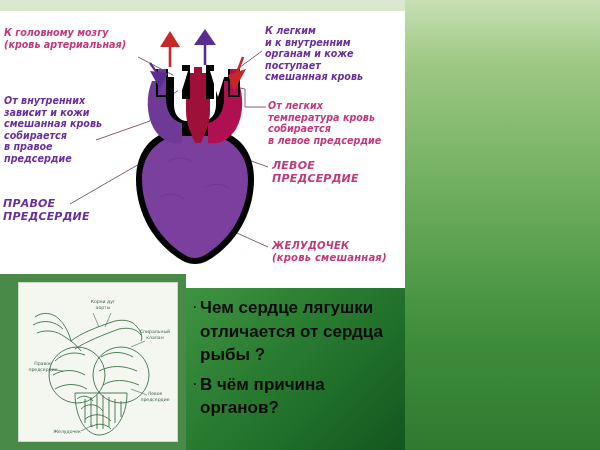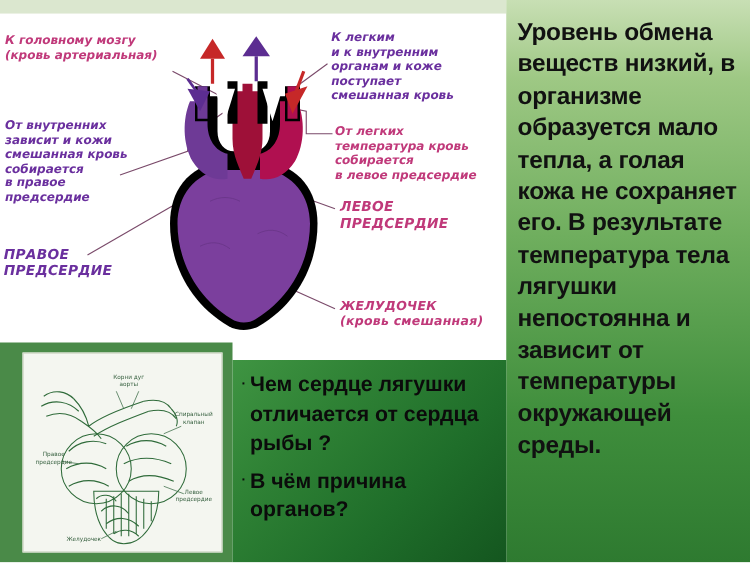--- a/index.html
+++ b/index.html
@@ -69,20 +69,21 @@
   .photo-inner svg{display:block;}
   
   .top-strip{
     position:absolute;left:0;top:0;width:405px;height:11px;
     background:#dbe7cf;
   }
   
   .diagram{
     position:absolute;left:0;top:11px;width:410px;height:263px;
     background:#ffffff;
+    padding-left:37px;
   }
   .diagram svg{position:absolute;left:0;top:0;}
   
   .lbl{
     position:absolute;
     font-family:"DejaVu Sans", sans-serif;
     font-style:italic;
     font-weight:bold;
     line-height:11.6px;
     white-space:pre-line;
@@ -216,21 +217,20 @@
 в левое предсердие</div>
 
     <div class="lbl lbl-caps l6">ЛЕВОЕ
 ПРЕДСЕРДИЕ</div>
 
     <div class="lbl lbl-caps l7">ЖЕЛУДОЧЕК
 (кровь смешанная)</div>
   </div>
 
   <div class="right-panel"></div>
-  <div class="right-text">Уровень обмена веществ низкий, в организме образуется мало тепла, а голая кожа не сохраняет его. В результате температура тела лягушки непостоянна и зависит от температуры окружающей среды.</div>
 
   <div class="photo-frame"></div>
   <div class="photo-inner">
     <svg width="158" height="158" viewBox="0 0 158 158">
       <rect x="0" y="0" width="158" height="158" fill="#f4f6f0"></rect>
       <g stroke="#2f6b3a" fill="none" stroke-width="0.85">
 
         <path d="M16,34 C24,28 34,30 40,36"></path>
         <path d="M14,42 C24,36 36,38 44,46"></path>
         <path d="M18,50 C28,46 38,48 46,54"></path>

